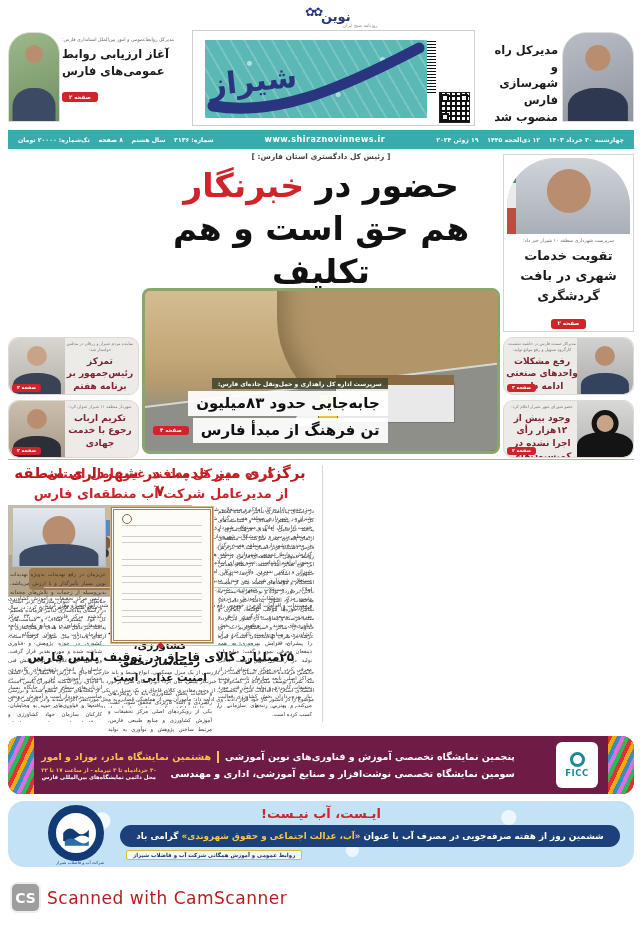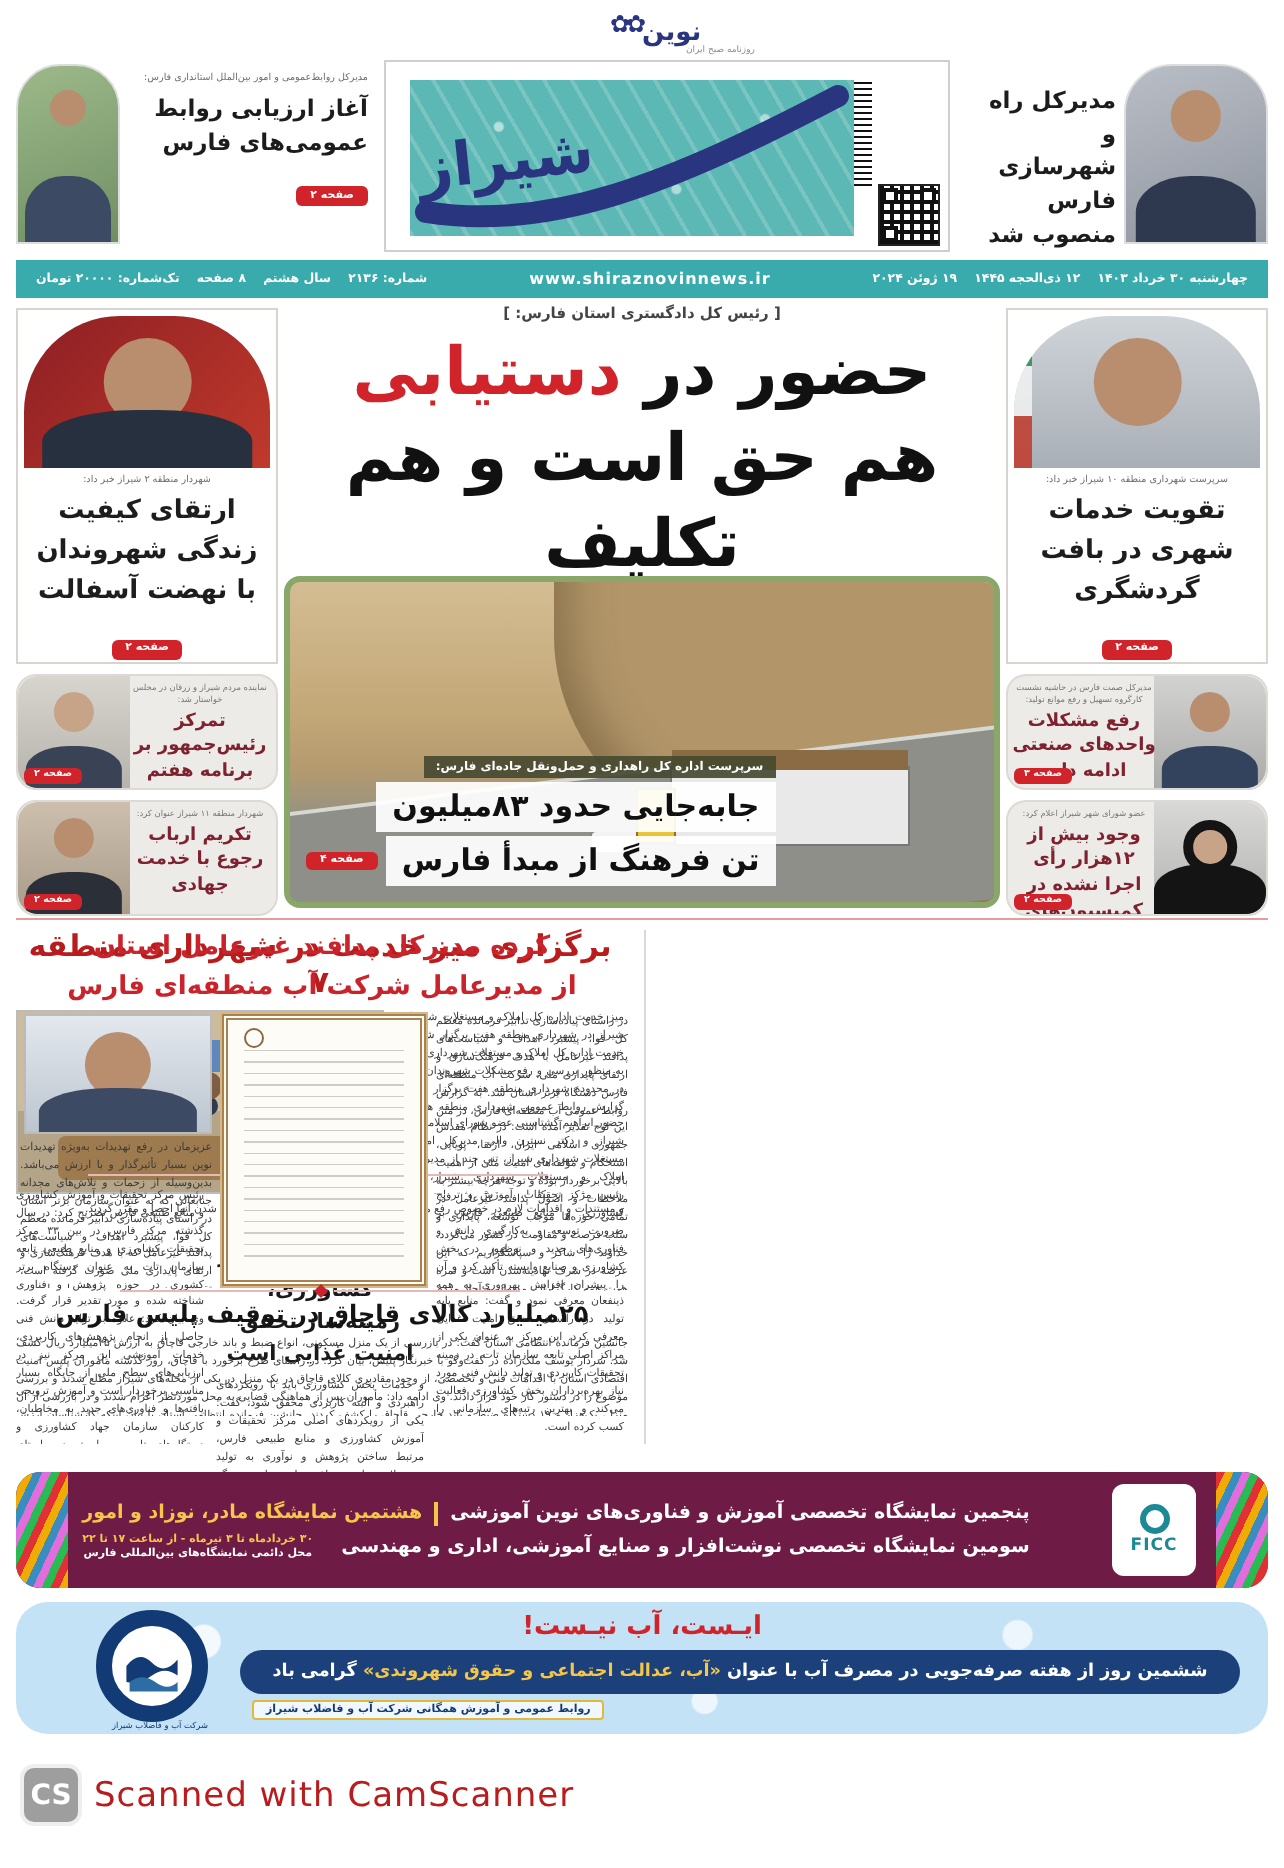--- a/index.html
+++ b/index.html
@@ -23,21 +23,21 @@
   .photo::after { content:""; position:absolute; bottom:-8%; left:50%; transform:translateX(-50%);
       width:86%; height:46%; border-radius:45% 45% 0 0; background:var(--suit,#33415c); }
   .photo.chador::before { width:30%; top:16%; border:5px solid #141414; }
   .photo.chador::after { background:#141414; width:100%; height:52%; }
   .flag-strip { position:absolute; top:0; left:0; width:9px; height:100%;
       background:linear-gradient(180deg,#2e8b57 0 33%,#f2f2f2 33% 66%,#c0392b 66% 100%); opacity:.85; }
 
   
   .mh-left { position:absolute; left:8px; top:32px; width:182px; height:95px; display:flex; flex-direction:row; direction:ltr; }
   .mh-left .photo { width:52px; height:90px; border-radius:22px 22px 0 0; border:1px solid #ddd; }
-  .mh-left .txt { flex:1; direction:rtl; text-align:right; padding:4px 6px 0 2px; }
+  .mh-left .txt { flex:1; direction:rtl; text-align:left; padding:4px 6px 0 2px; }
   .mh-left .txt .t { font-size:11.5px; font-weight:800; color:#1c1c1c; line-height:1.45; margin:3px 0 4px; }
   .mh-right { position:absolute; right:8px; top:32px; width:150px; height:95px; display:flex; direction:ltr; }
   .mh-right .txt { flex:1; direction:rtl; text-align:right; padding:10px 4px 0 6px; }
   .mh-right .txt .t { font-size:11.5px; font-weight:800; color:#1c1c1c; line-height:1.45; margin-bottom:5px; }
   .mh-right .photo { width:72px; height:90px; border-radius:24px 24px 0 0; border:1px solid #ddd; }
 
   .mh-center { position:absolute; left:192px; top:30px; width:283px; height:96px; background:#fff;
       border:1px solid #cfcfcf; direction:ltr; }
   .teal-pattern { position:absolute; left:12px; top:9px; width:222px; height:78px; background:#5cb8b4;
       background-image:
@@ -239,32 +239,26 @@
   </div>
 
   <div class="infobar">
     <span class="seg">چهارشنبه ۳۰ خرداد ۱۴۰۳    ۱۲ ذی‌الحجه ۱۴۴۵    ۱۹ ژوئن ۲۰۲۴</span>
     <span class="site">www.shiraznovinnews.ir</span>
     <span class="seg">شماره: ۲۱۳۶    سال هشتم    ۸ صفحه    تک‌شماره: ۲۰۰۰۰ تومان</span>
   </div>
 
   <div class="lead">
     <div class="k">[ رئیس کل دادگستری استان فارس: ]</div>
-    <div class="h1"><span>حضور در </span><span class="red">دستیابی</span></div>
+    <div class="h1"><span>حضور در </span><span class="red">خبرنگار</span></div>
     <div class="h1">هم حق است و هم تکلیف</div>
     <div class="sub">موسوی: رئیس‌جمهور ایران باید اراده و توانمندی اجرای برنامه هفتم توسعه را نیز داشته باشد</div>
     <span class="pill">صفحه ۳</span>
   </div>
 
-  <div class="card1 lcol1">
-    <div class="photo" style="--bg:linear-gradient(135deg,#8d1f24,#c0392b);--suit:#26303f;"></div>
-    <div class="k">شهردار منطقه ۲ شیراز خبر داد:</div>
-    <div class="t">ارتقای کیفیت زندگی شهروندان با نهضت آسفالت</div>
-    <span class="pill">صفحه ۲</span>
-  </div>
   <div class="card2 p-left" style="left:8px; top:337px;">
     <div class="photo" style="--bg:linear-gradient(#d8d5cf,#b6b3ad);--suit:#3a4356;--skin:#c7a488;"></div>
     <div class="txt">
       <div class="k">نماینده مردم شیراز و زرقان در مجلس خواستار شد:</div>
       <div class="t">تمرکز رئیس‌جمهور بر برنامه هفتم توسعه</div>
     </div>
     <span class="pill">صفحه ۲</span>
   </div>
   <div class="card2 p-left" style="left:8px; top:400px;">
     <div class="photo" style="--bg:linear-gradient(#cdbfae,#a89b8a);--suit:#2b2f38;"></div>

